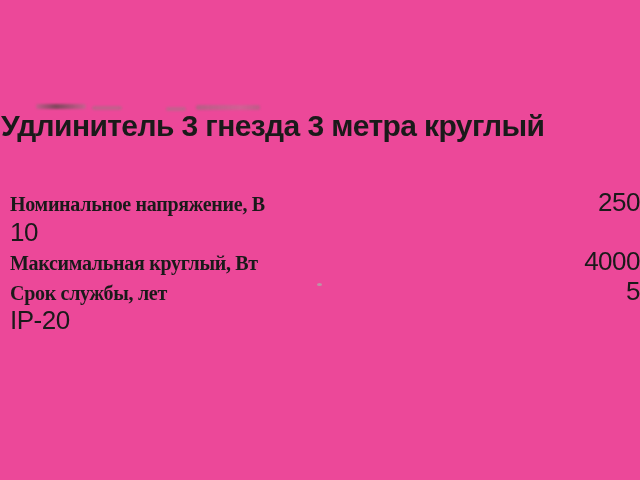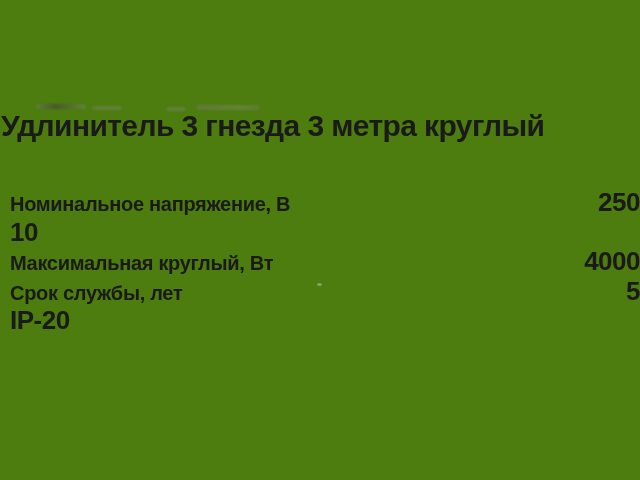--- a/index.html
+++ b/index.html
@@ -4,21 +4,21 @@
 <style>
   html, body {
     margin: 0;
     padding: 0;
     background: #ffffff;
   }
   .page {
     position: relative;
     width: 640px;
     height: 480px;
-    background: #4d7c0f;
+    background: #ec4899;
     overflow: hidden;
     font-family: "Liberation Sans", "DejaVu Sans", sans-serif;
     color: #1a1a1a;
   }
   
   .smudge {
     position: absolute;
     border-radius: 2px;
     filter: blur(1.1px);
   }
@@ -60,24 +60,25 @@
     justify-content: space-between;
     align-items: baseline;
     height: 29.5px;
   }
   .spec-label {
     font-size: 20px;
     font-weight: bold;
     letter-spacing: -0.3px;
     line-height: 29.5px;
     white-space: nowrap;
+    font-family: Liberation Serif, serif;
   }
   .spec-value {
     font-size: 26px;
-    font-weight: bold;
+    font-weight: normal;
     letter-spacing: -0.5px;
     line-height: 29.5px;
     white-space: nowrap;
     text-align: right;
   }
 </style>
 </head>
 <body>
 
 <div class="page">

